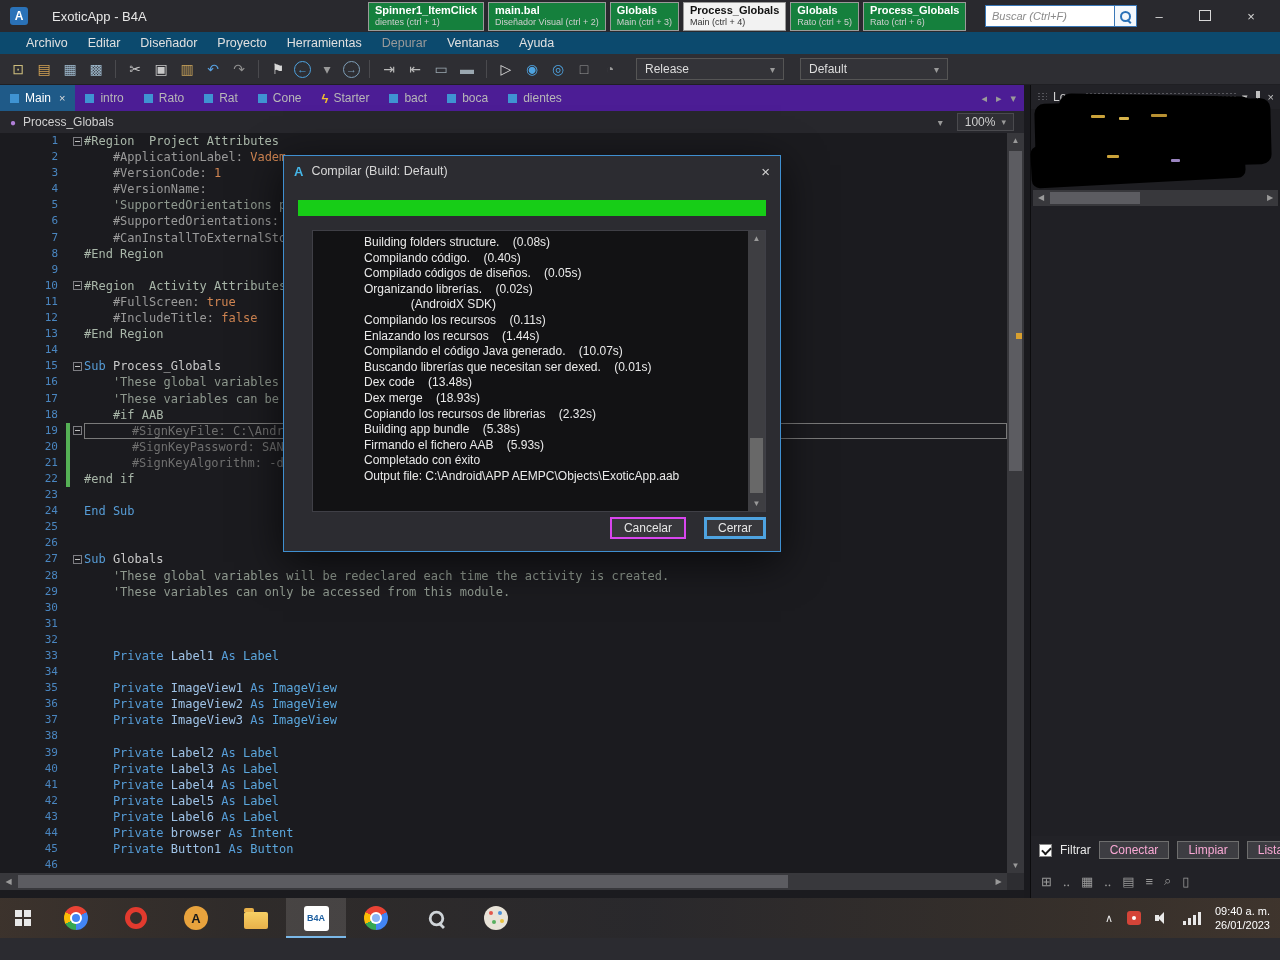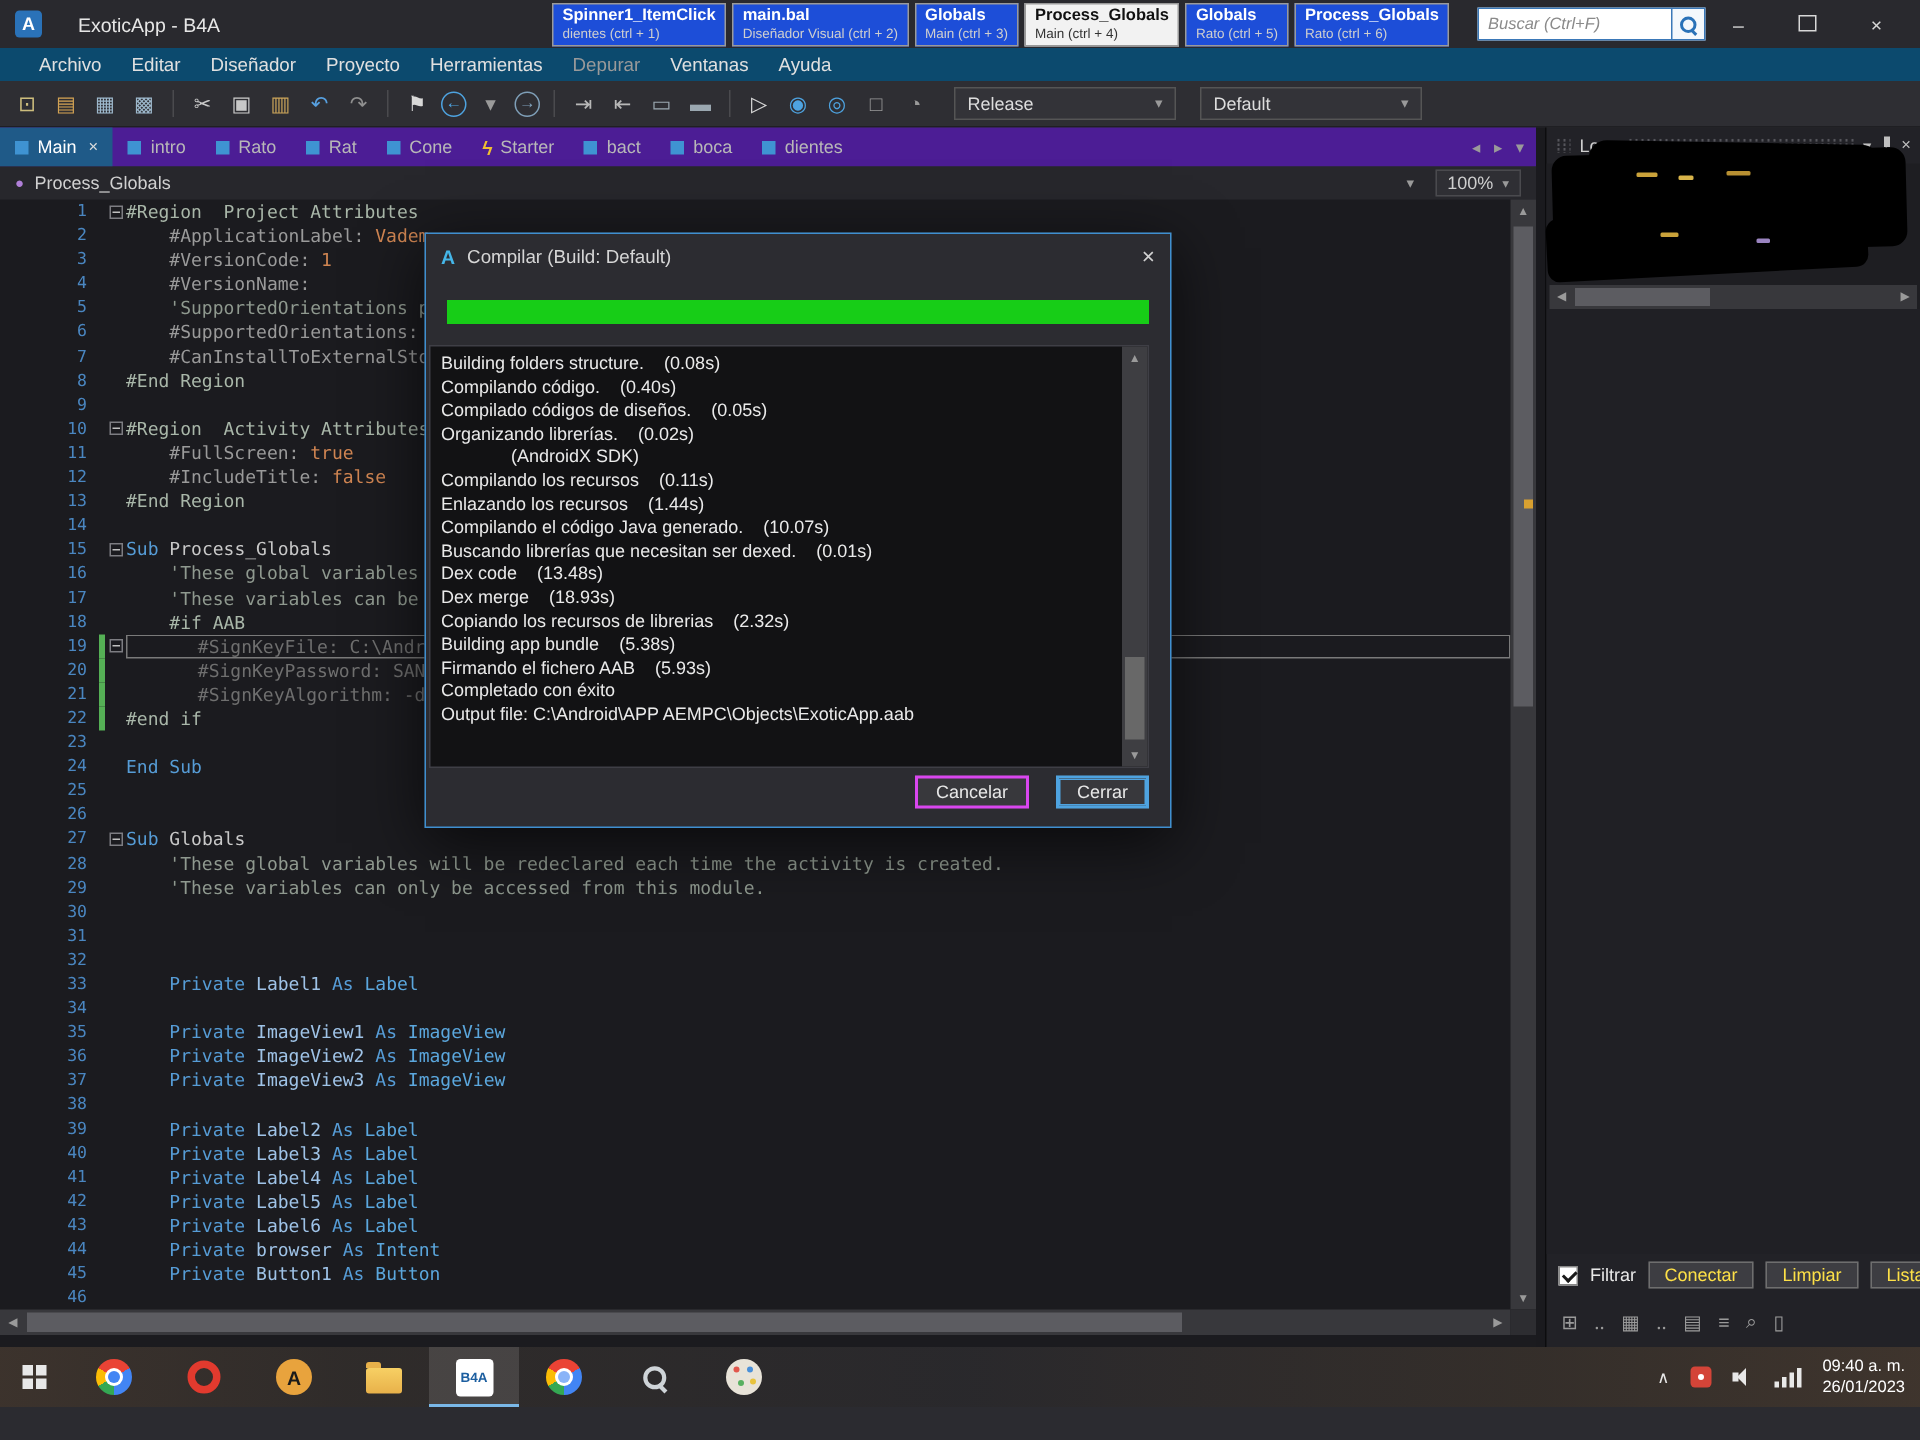--- a/index.html
+++ b/index.html
@@ -5,21 +5,21 @@
   * { margin:0; padding:0; box-sizing:border-box; }
   body { font-family:"Liberation Sans", sans-serif; background:#000; }
   .screen { position:relative; width:1280px; height:960px; background:#2b2b30; overflow:hidden; }
 
   
   .titlebar { position:relative; height:32px; background:#29292e; display:flex; align-items:center; }
   .app-icon { margin-left:10px; width:18px; height:18px; background:#2a72b8; color:#fff; border-radius:3px;
               font-size:12px; font-weight:bold; display:flex; align-items:center; justify-content:center; }
   .title-text { margin-left:24px; color:#e6e6e6; font-size:13px; }
   .quicktabs { position:absolute; left:368px; top:2px; display:flex; gap:4px; height:29px; }
-  .qtab { background:#1d4ed8; border:1px solid #9a9a9a; padding:1px 6px; white-space:nowrap; cursor:default; }
+  .qtab { background:#15803d; border:1px solid #9a9a9a; padding:1px 6px; white-space:nowrap; cursor:default; }
   .qtab-title { color:#fff; font-size:11px; font-weight:bold; line-height:13px; }
   .qtab-sub { color:#cfcfcf; font-size:9px; line-height:11px; }
   .qtab.active { background:#f2f2f2; }
   .qtab.active .qtab-title { color:#111; }
   .qtab.active .qtab-sub { color:#333; }
   .searchbox { position:absolute; left:985px; top:5px; width:152px; height:22px; display:flex;
                border:1px solid #3a78b8; background:#fff; }
   .search-input { flex:1; border:none; outline:none; font-size:11px; padding:0 6px; color:#222; min-width:0; }
   .search-input::placeholder { font-style:italic; color:#8a8a8a; }
   .search-btn { width:22px; background:#f4f8fc; border-left:1px solid #3a78b8; display:flex; align-items:center; justify-content:center; color:#2a72b8; }
@@ -112,21 +112,21 @@
   .speck { position:absolute; height:3px; border-radius:1px; }
   .rp-hscroll { position:absolute; left:2px; right:2px; bottom:0; height:16px; background:#38383c; }
   .rp-hscroll .arr { position:absolute; top:0; width:16px; height:16px; color:#9a9a9a; font-size:8px; text-align:center; line-height:16px; }
   .rp-hscroll .arr.lf { left:0; } .rp-hscroll .arr.rt { right:0; }
   .rp-hthumb { position:absolute; top:2px; bottom:2px; left:17px; width:90px; background:#5c5c61; }
   .rp-empty { position:absolute; left:0; right:0; top:121px; bottom:62px; background:#202025; }
   .rp-controls { position:absolute; left:0; right:0; bottom:34px; height:28px; display:flex; align-items:center; gap:8px; padding:0 8px; overflow:hidden; }
   .cb { width:13px; height:13px; background:#fff; border:1px solid #888; position:relative; flex:none; }
   .cb::after { content:""; position:absolute; left:2px; top:2px; width:7px; height:4px; border-left:2px solid #1a1a1a; border-bottom:2px solid #1a1a1a; transform:rotate(-45deg); }
   .rp-filter-label { color:#e8e8e8; font-size:12px; }
-  .rp-btn { height:18px; padding:0 10px; background:#3d3d42; border:1px solid #6e6e6e; color:#fde047; font-size:12px; white-space:nowrap; cursor:default; }
+  .rp-btn { height:18px; padding:0 10px; background:#3d3d42; border:1px solid #6e6e6e; color:#f9a8d4; font-size:12px; white-space:nowrap; cursor:default; }
   .rp-icons { position:absolute; left:0; right:0; bottom:4px; height:26px; display:flex; align-items:center; gap:11px; padding:0 10px; color:#9a9a9a; font-size:13px; }
   .rp-ic { cursor:default; }
 
   
   .statusbar { height:22px; background:#0a70c0; display:flex; align-items:center; padding-left:8px; color:#fff; font-size:12.5px; }
   .statusbar .seg { margin-right:34px; white-space:nowrap; }
 
   
   .taskbar { height:40px; display:flex; align-items:stretch;
     background: linear-gradient(rgba(33,33,38,.84), rgba(33,33,38,.84)),
@@ -168,21 +168,21 @@
 
   
   .dialog { position:absolute; left:283px; top:155px; width:498px; height:397px; background:#2c2c31;
             border:1px solid #3f8fd0; box-shadow:0 10px 40px rgba(0,0,0,.65); z-index:50; }
   .dlg-title { height:30px; display:flex; align-items:center; padding:0 10px; gap:8px; }
   .dlg-icon { color:#45b6e8; font-weight:bold; font-size:13px; }
   .dlg-title-text { color:#d6d6d6; font-size:12.5px; }
   .dlg-close { margin-left:auto; color:#d0d0d0; font-size:15px; cursor:default; }
   .dlg-progress { position:absolute; left:14px; right:14px; top:44px; height:16px; background:#222; }
   .dlg-progress-fill { height:100%; background:#17cd17; }
-  .dlg-log { position:absolute; left:2px; right:14px; top:74px; height:282px; background:#121214; border:1px solid #3f3f46; display:flex; }
+  .dlg-log { position:absolute; left:28px; right:14px; top:74px; height:282px; background:#121214; border:1px solid #3f3f46; display:flex;padding-left:44px; }
   .log-lines { flex:1; overflow:hidden; padding:4px 7px; }
   .log-line { color:#eaeaea; font-size:12px; line-height:15.6px; white-space:pre; font-family:"Liberation Sans", sans-serif; }
   .log-scroll { width:17px; background:#3e3e42; position:relative; flex:none; }
   .log-scroll .arr { position:absolute; left:0; width:17px; height:15px; color:#9a9a9a; font-size:8px; text-align:center; line-height:15px; }
   .log-scroll .arr.up { top:0; } .log-scroll .arr.dn { bottom:0; }
   .log-thumb { position:absolute; left:2px; right:2px; bottom:18px; height:55px; background:#686868; }
   .dlg-buttons { position:absolute; right:14px; bottom:12px; display:flex; gap:18px; }
   .dlg-btn { height:22px; padding:0 12px; background:#38383c; border:2px solid #d946ef; color:#e8e8e8; font-size:12px; cursor:default; font-family:"Liberation Sans", sans-serif; }
   .dlg-btn.primary { border-color:#4ea3e0; box-shadow:0 0 0 1px #4ea3e0 inset; }
 </style>

